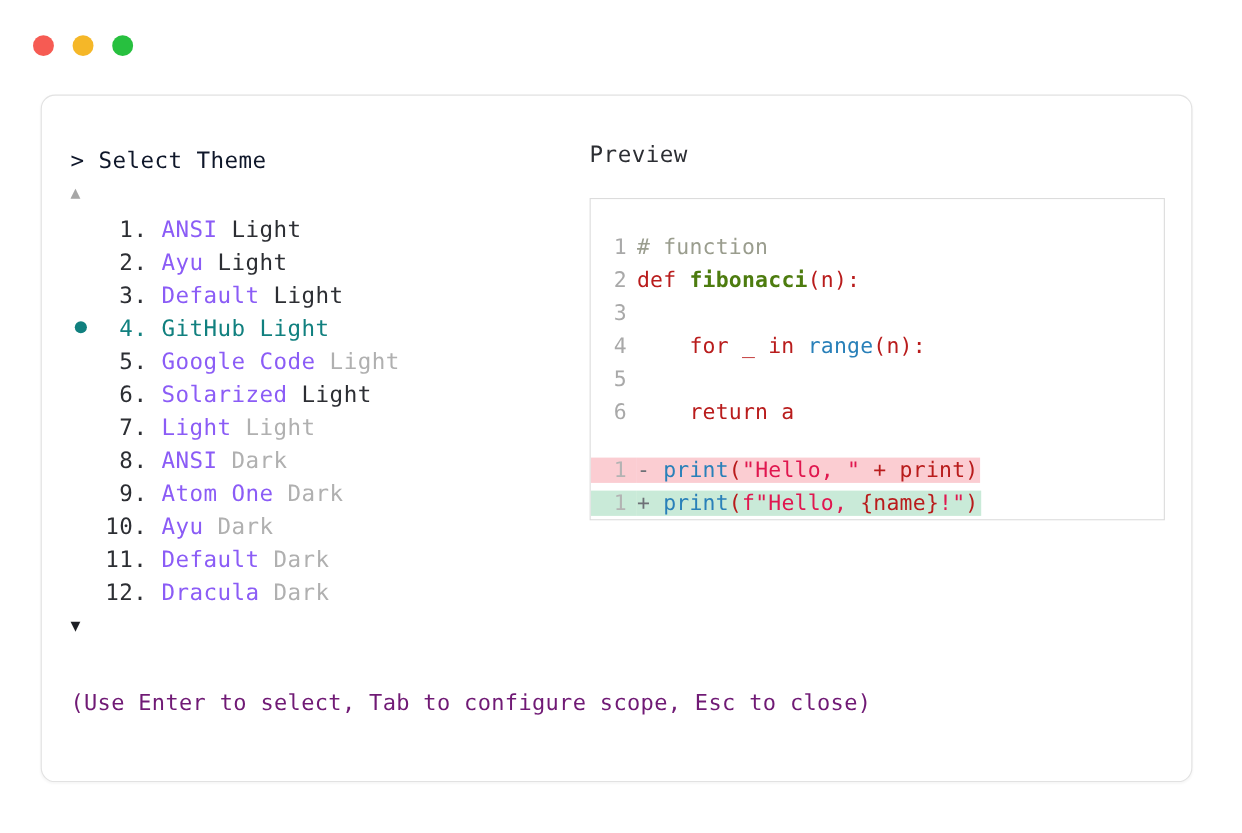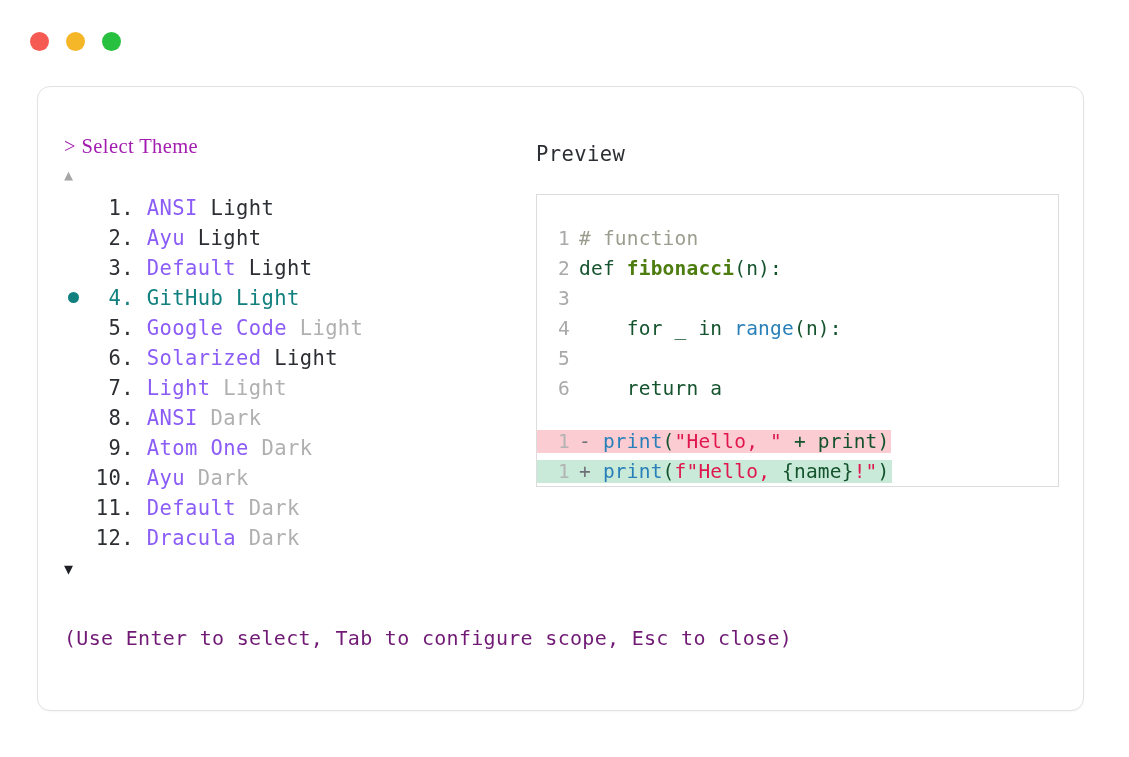--- a/index.html
+++ b/index.html
@@ -47,25 +47,24 @@
 
   
   .left-col {
     position: absolute;
     left: 26px;
     top: 46px;
     width: 470px;
   }
   .prompt {
     font-size: 20.5px;
-    color: #a21caf;
+    color: #0f172a;
     letter-spacing: 0.4px;
     line-height: 26px;
     white-space: pre;
-    font-family: Liberation Serif, serif;
   }
   .arrow {
     font-size: 15px;
     line-height: 22px;
     height: 22px;
     letter-spacing: 0;
   }
   .arrow-up   { color: #a6a6a6; margin-top: 5px; }
   .arrow-down { color: #1d1f24; margin-top: 2px; }
 
@@ -115,21 +114,21 @@
     font-size: 20px;
     color: #701a75;
     letter-spacing: 0.3px;
     white-space: pre;
   }
 
   
   .right-col {
     position: absolute;
     left: 498px;
-    top: 54px;
+    top: 40px;
     width: 528px;
   }
   .preview-title {
     font-size: 20.5px;
     color: #2c2e33;
     letter-spacing: 0.4px;
     line-height: 26px;
   }
   .code-panel {
     margin-top: 27px;
@@ -157,21 +156,21 @@
     padding-right: 9px;
     box-sizing: border-box;
   }
   .code-text { color: #24272c; }
 
   .tok-comment  { color: #9a9d8e; }
   .tok-func     { color: #4d7c0f; font-weight: bold; }
   .tok-num      { color: #11807f; }
   .tok-builtin  { color: #2980b9; }
   .tok-string   { color: #e0174f; }
-  .tok-plain    { color: #14532d; }
+  .tok-plain    { color: #b91c1c; }
 
   .diff-block { margin-top: 23px; }
   .diff-line { display: flex; height: 30px; align-items: baseline;
                font-size: 19.5px; letter-spacing: 0.2px; white-space: pre; }
   .diff-line .ln { color: #b3b3b3; background: transparent; }
   .diff-body { display: inline-block; padding-right: 2px; }
   .diff-del .ln, .diff-del .diff-body { background: #fbcdd2; }
   .diff-add .ln, .diff-add .diff-body { background: #c9ead8; }
   .diff-sign { color: #6d7076; }
 </style>

